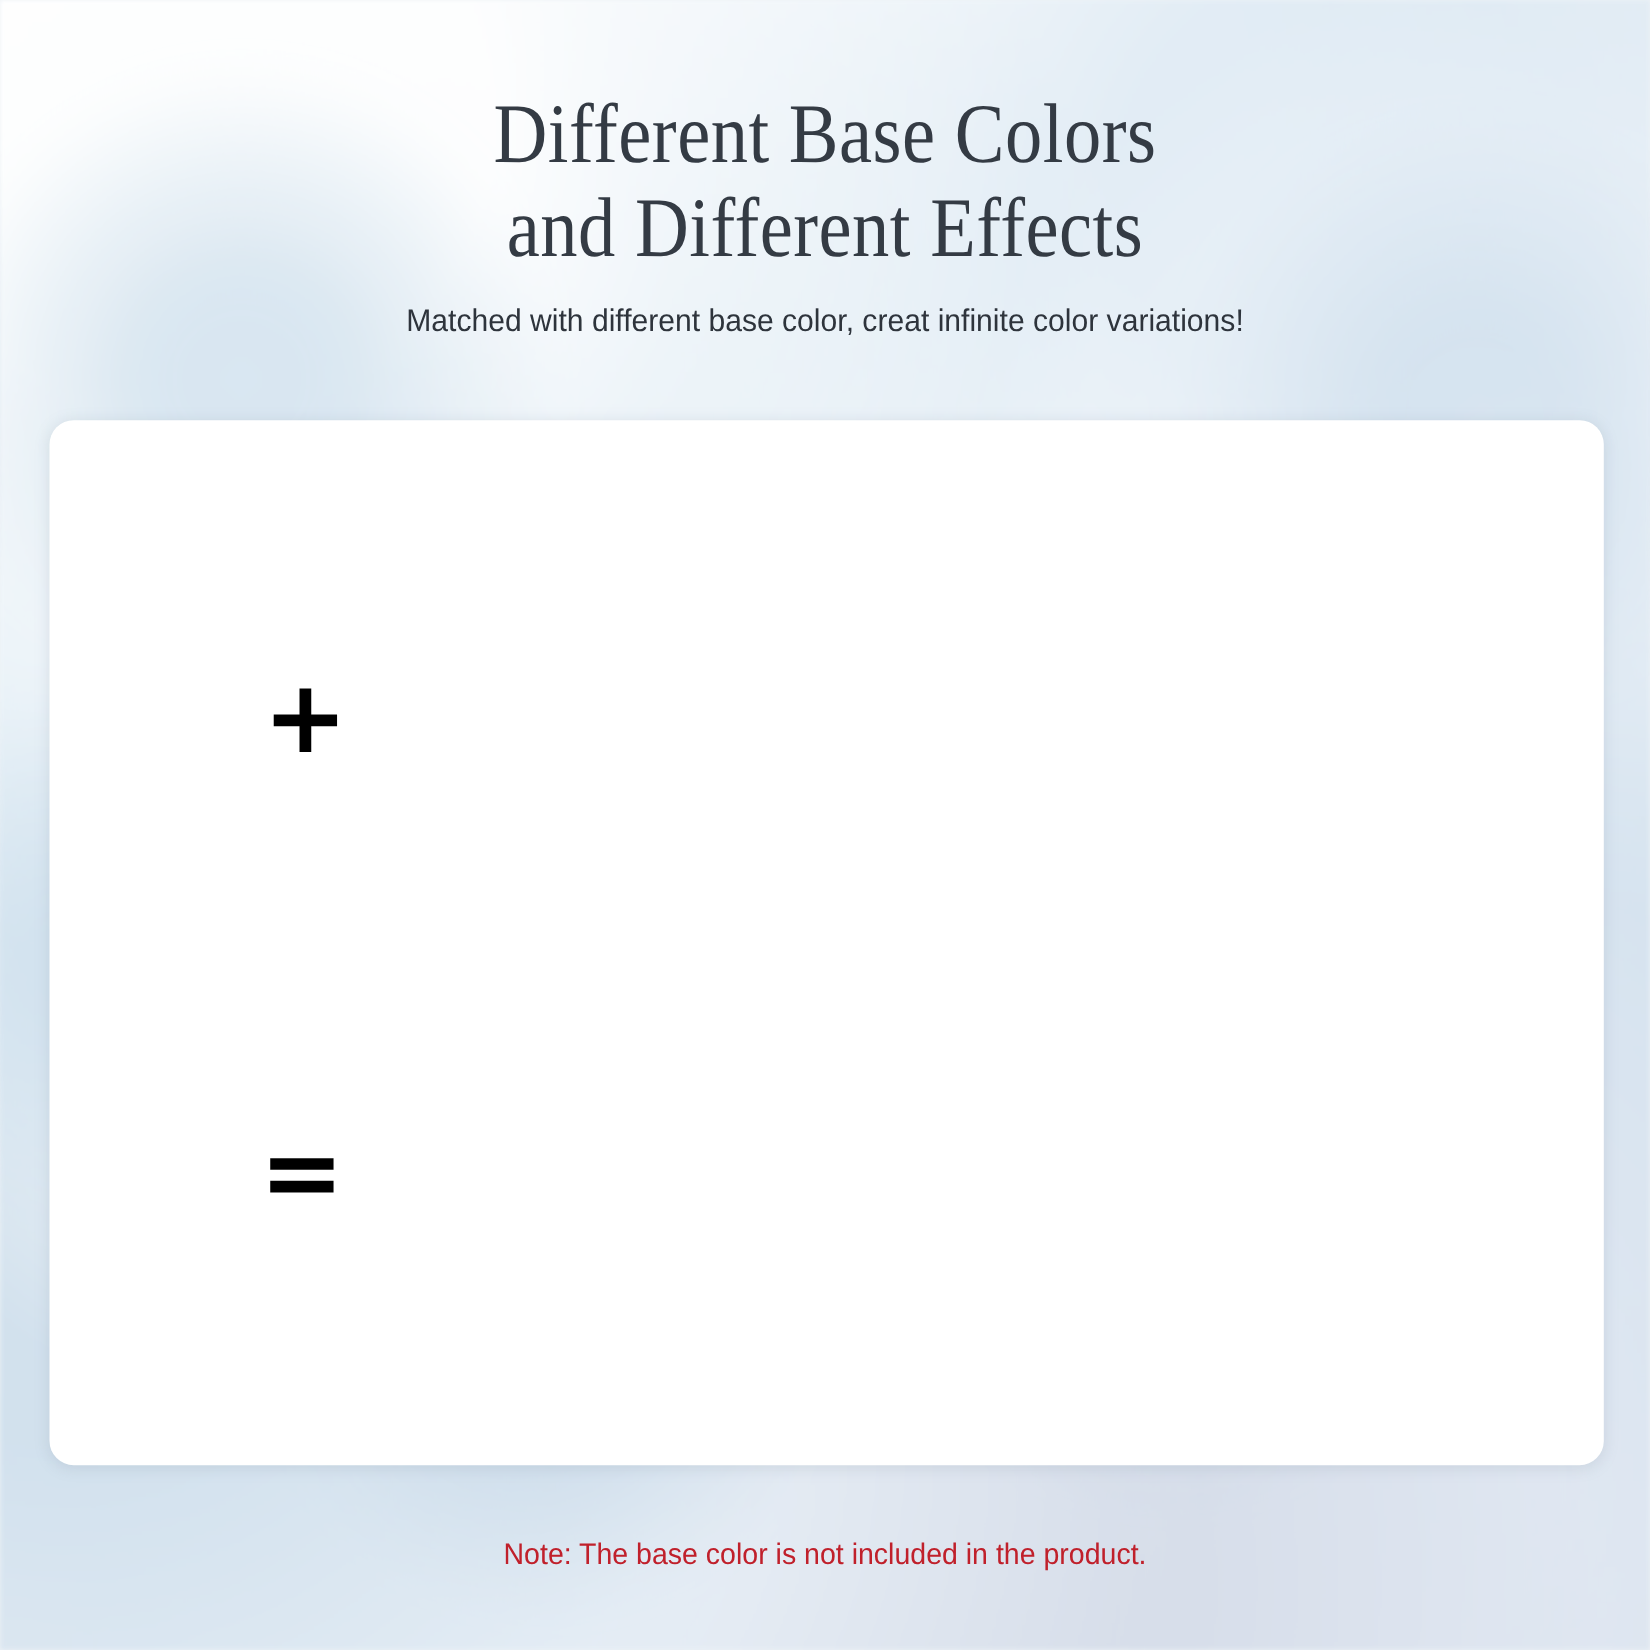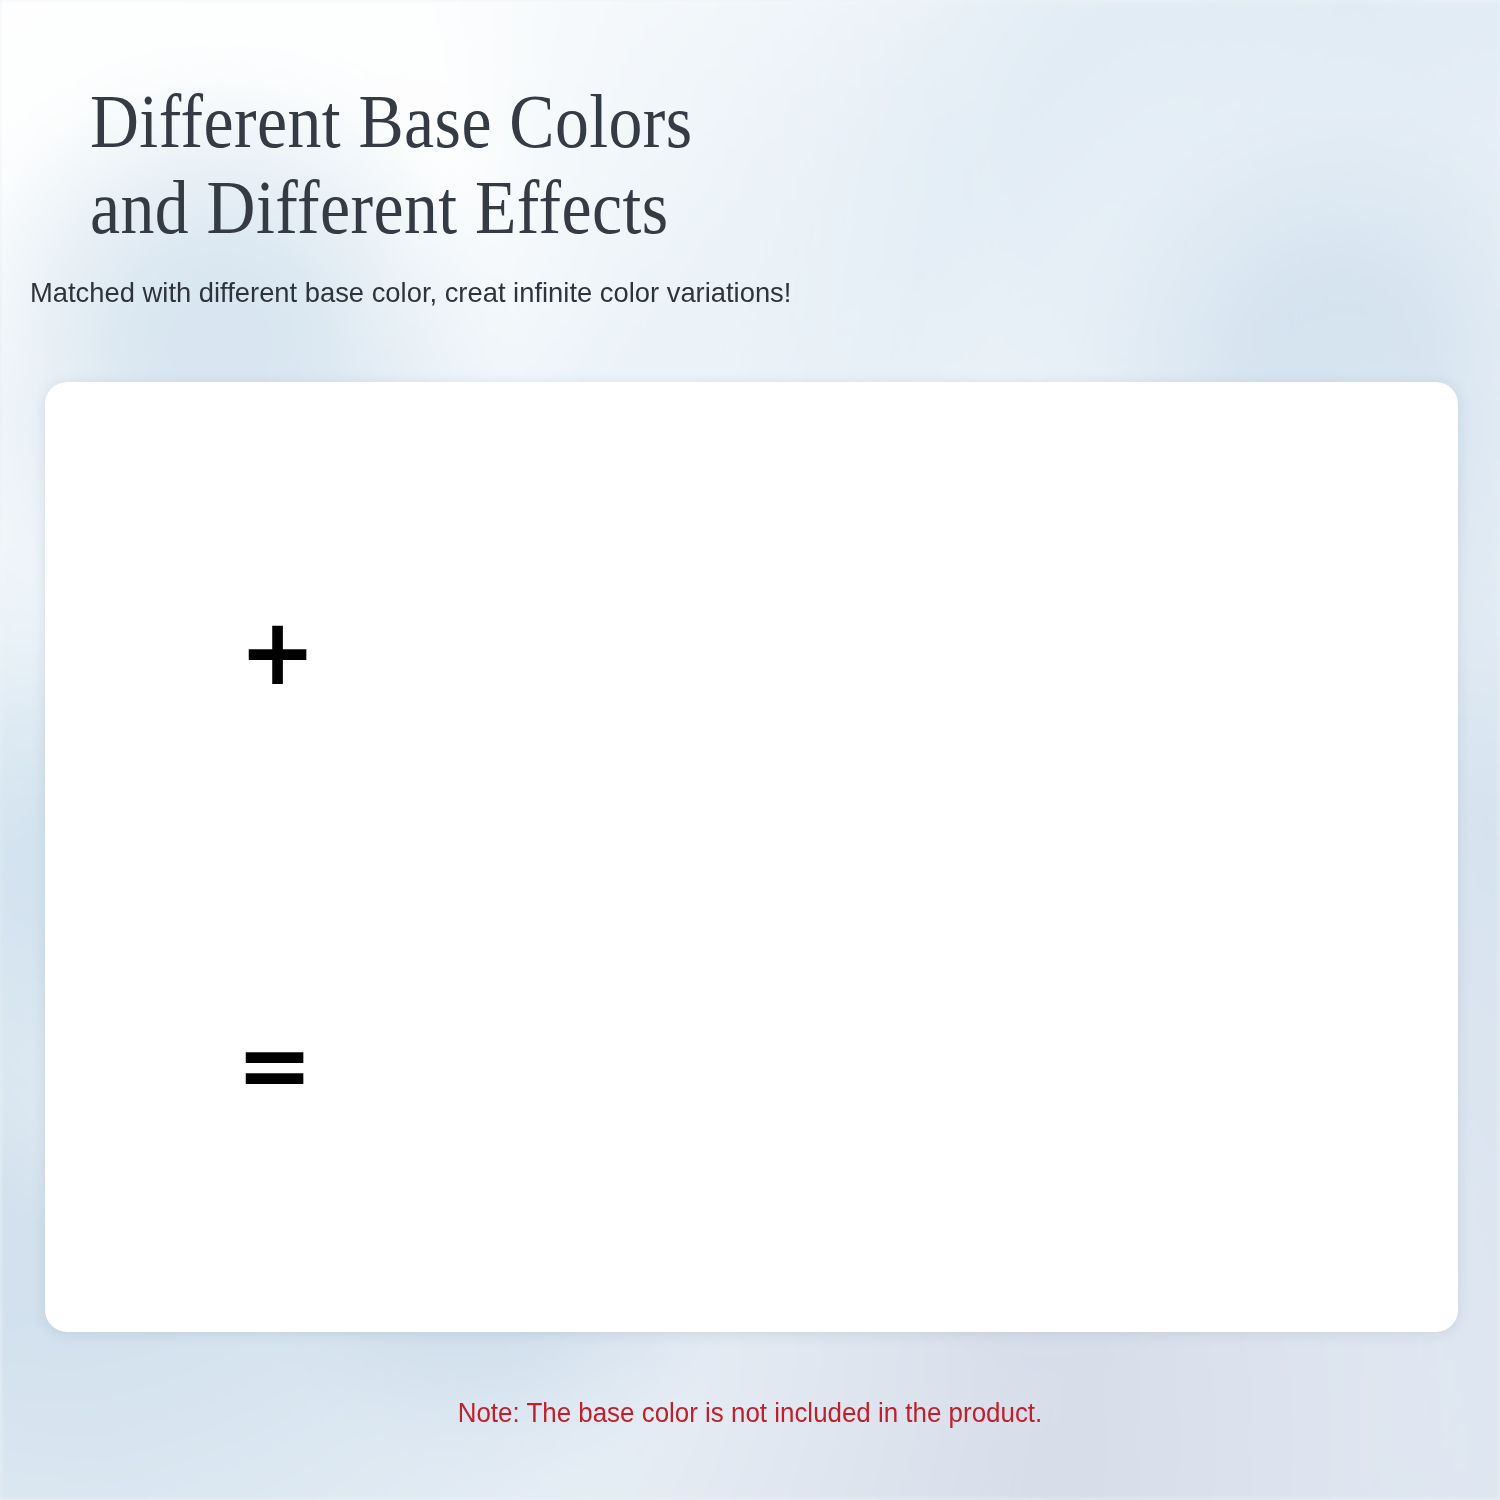--- a/index.html
+++ b/index.html
@@ -36,21 +36,21 @@
     background:
       radial-gradient(circle at 16% 24%, rgba(188,212,230,.55) 0 5%, rgba(188,212,230,0) 16%),
       radial-gradient(circle at 8% 58%,  rgba(196,217,233,.5) 0 4%, rgba(196,217,233,0) 14%),
       radial-gradient(circle at 34% 80%, rgba(190,210,228,.5) 0 5%, rgba(190,210,228,0) 15%),
       radial-gradient(circle at 88% 26%, rgba(192,213,231,.5) 0 5%, rgba(192,213,231,0) 15%),
       radial-gradient(circle at 70% 74%, rgba(198,216,232,.45) 0 5%, rgba(198,216,232,0) 15%);
     filter:blur(22px);
   }
 
   
-  .header{position:absolute;left:0;right:0;top:78px;z-index:3;}
+  .header{position:absolute;left:0;right:0;top:78px;text-align:center;z-index:3;}
   .title{
     font-family:"Liberation Serif", serif;
     font-size:77px;
     line-height:86px;
     color:#343b44;
     letter-spacing:.5px;
     transform:scaleX(.88);
     white-space:nowrap;
   }
   .subtitle{

